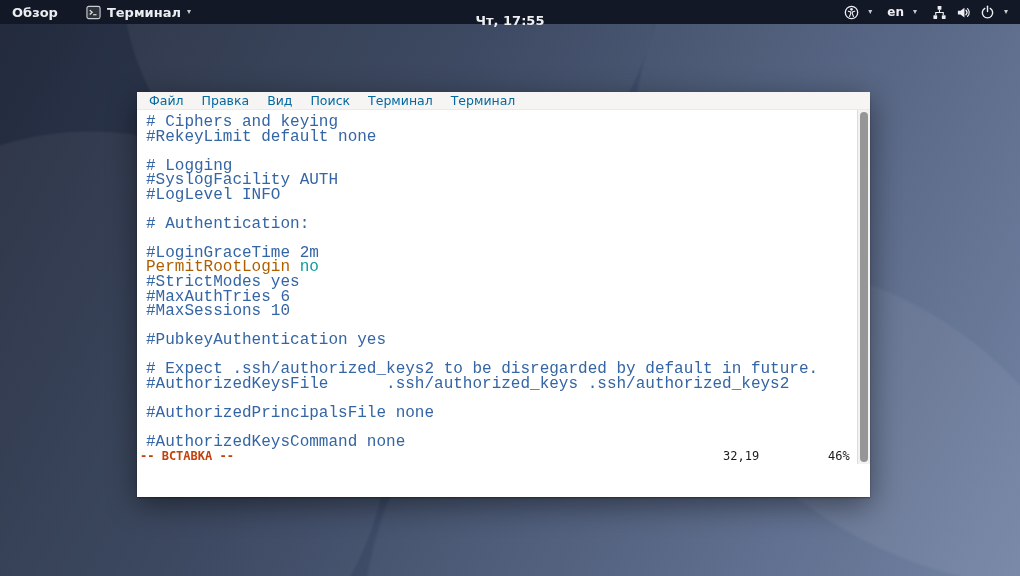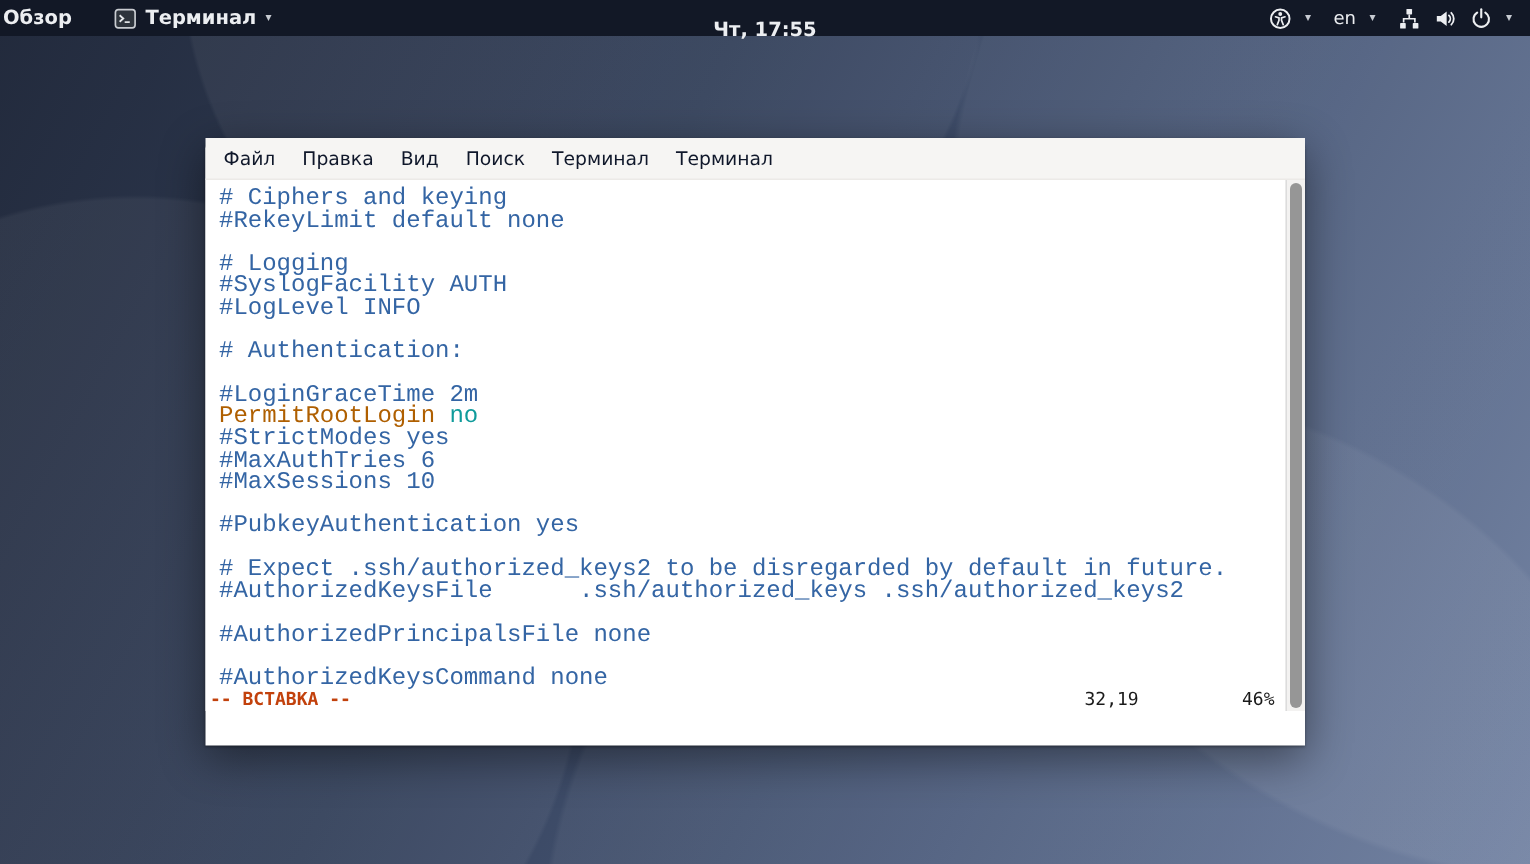--- a/index.html
+++ b/index.html
@@ -16,31 +16,31 @@
   }
 
   
   .topbar {
     position: absolute; top: 0; left: 0; right: 0; height: 24px;
     background: #121826;
     color: #eceef1;
     display: flex; align-items: center;
     font-size: 13px; font-weight: bold;
   }
-  .topbar-left { display: flex; align-items: center; gap: 26px; }
+  .topbar-left { display: flex; align-items: center; gap: 26px; padding-left: 10px; }
   .hot-corner { display: flex; align-items: center; height: 24px; padding: 0 2px; cursor: default; }
   .appmenu { display: flex; align-items: center; gap: 6px; }
   .topbar-center {
     position: absolute; left: 0; right: 0; top: 0; height: 40px;
     display: flex; align-items: center; justify-content: center; pointer-events: none;
   }
   .topbar-right { margin-left: auto; display: flex; align-items: center; gap: 15px; padding-right: 12px; }
   .tray-group { display: flex; align-items: center; gap: 9px; }
   .caret { font-size: 8px; color: #c7cbd2; line-height: 1; }
-  .kbd-label { font-size: 12px; font-weight: normal; }
+  .kbd-label { font-size: 12px; font-weight: bold; }
   .tb-icon { display: inline-flex; align-items: center; }
 
   
   .window {
     position: absolute; left: 137px; top: 92px; width: 733px; height: 405px;
     border-radius: 7px 7px 0 0;
     box-shadow: 0 8px 30px rgba(0,0,0,0.45), 0 1px 2px rgba(0,0,0,0.35);
     background: #ffffff;
   }
   .titlebar {
@@ -50,23 +50,23 @@
     display: flex; align-items: center; justify-content: center;
     position: relative;
     font-size: 12.5px; font-weight: bold; color: #2d2d2d;
   }
   .close-btn {
     position: absolute; right: 9px; top: 0; height: 25px; width: 18px;
     display: flex; align-items: center; justify-content: center;
     font-size: 14px; font-weight: normal; color: #454545; cursor: default;
   }
   .menubar {
-    height: 28px; background: #f6f5f3; border-bottom: 1px solid #eceae7;
+    height: 18px; background: #f6f5f3; border-bottom: 1px solid #eceae7;
     display: flex; align-items: center; padding-left: 3px;
-    font-size: 12.5px; color: #0f172a; font-weight: normal;
+    font-size: 12.5px; color: #0369a1; font-weight: normal;
   }
   .menu-item { padding: 3px 9px; border-radius: 3px; }
 
   .term-content {
     position: relative; height: 354px; background: #ffffff; overflow: hidden;
   }
   .term-text {
     position: absolute; left: 0; top: 0; right: 13px; bottom: 0;
     padding: 5px 0 0 9px;
     font-family: Liberation Mono, monospace;

